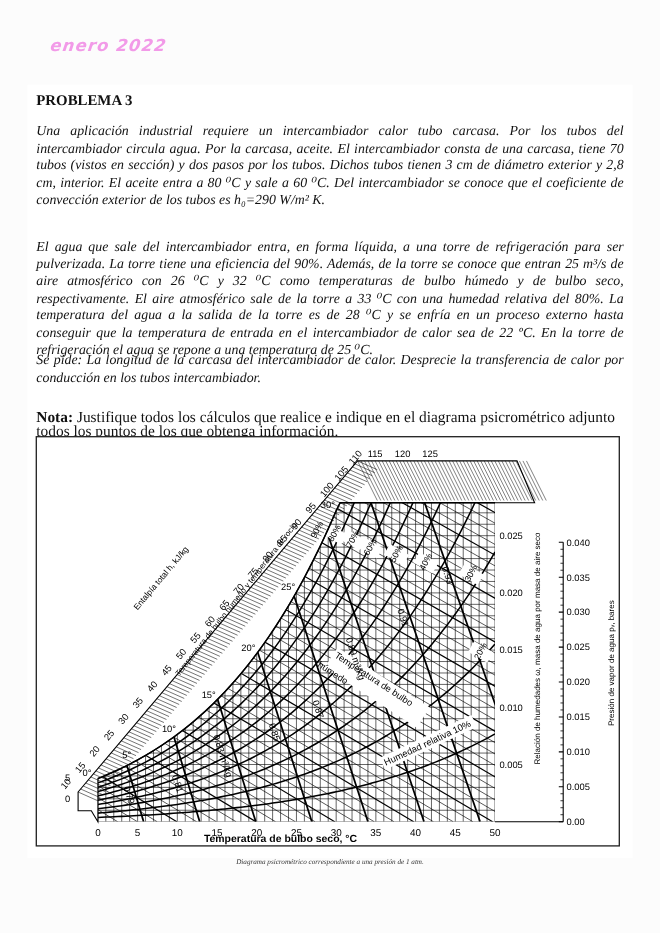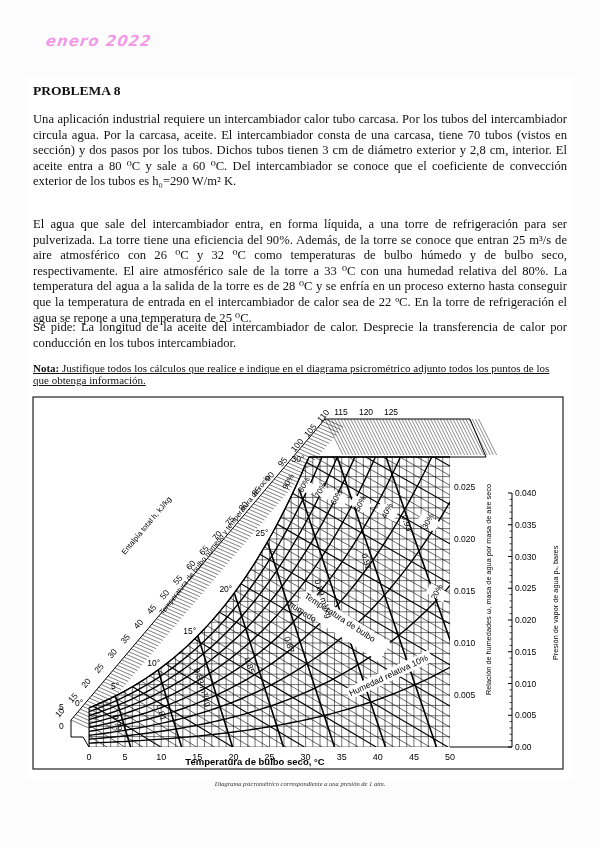--- a/index.html
+++ b/index.html
@@ -25,44 +25,45 @@
     background: #ffffff;
   }
   .title {
     position: absolute; left: 8px; top: 6px;
     font-weight: bold; font-size: 13.5px;
   }
   .para {
     position: absolute; left: 8px; width: 534px;
     font-size: 12.6px; line-height: 15.6px;
     text-align: justify;
+    font-style: italic;
   }
   .p1 { top: 35px; }
   .p2 { top: 140px; }
   .p3 { top: 243px; }
   .note {
-    position: absolute; left: 8px; top: 285px; width: 534px;
-    font-size: 11px; line-height: 12.2px; text-decoration: underline;
+    position: absolute; left: 8px; top: 298px; width: 534px;
+    font-size: 14px; line-height: 12.2px;
   }
   .note b { font-weight: bold; }
   .chart-wrap {
     position: absolute; left: 0; top: 318px;
     width: 550px; height: 386px;
   }
 </style>
 </head>
 <body>
 
 <div class="stamp">enero 2022</div>
 
 <div class="page">
-  <div class="title">PROBLEMA 8</div>
+  <div class="title">PROBLEMA 3</div>
   <div class="para p1">Una aplicación industrial requiere un intercambiador calor tubo carcasa. Por los tubos del intercambiador circula agua. Por la carcasa, aceite. El intercambiador consta de una carcasa, tiene 70 tubos (vistos en sección) y dos pasos por los tubos. Dichos tubos tienen 3 cm de diámetro exterior y 2,8 cm, interior. El aceite entra a 80 ⁰C y sale a 60 ⁰C. Del intercambiador se conoce que el coeficiente de convección exterior de los tubos es h₀=290 W/m² K.</div>
   <div class="para p2">El agua que sale del intercambiador entra, en forma líquida, a una torre de refrigeración para ser pulverizada. La torre tiene una eficiencia del 90%. Además, de la torre se conoce que entran 25 m³/s de aire atmosférico con 26 ⁰C y 32 ⁰C como temperaturas de bulbo húmedo y de bulbo seco, respectivamente. El aire atmosférico sale de la torre a 33 ⁰C con una humedad relativa del 80%. La temperatura del agua a la salida de la torre es de 28 ⁰C y se enfría en un proceso externo hasta conseguir que la temperatura de entrada en el intercambiador de calor sea de 22 ºC. En la torre de refrigeración el agua se repone a una temperatura de 25 ⁰C.</div>
-  <div class="para p3">Se pide: La longitud de la aceite del intercambiador de calor. Desprecie la transferencia de calor por conducción en los tubos intercambiador.</div>
+  <div class="para p3">Se pide: La longitud de la carcasa del intercambiador de calor. Desprecie la transferencia de calor por conducción en los tubos intercambiador.</div>
   <div class="note"><b>Nota:</b><span> Justifique todos los cálculos que realice e indique en el diagrama psicrométrico adjunto todos los puntos de los que obtenga información.</span></div>
 
   <div class="chart-wrap">
     <svg id="chart-svg" width="550" height="386" viewBox="0 0 550 386" xmlns="http://www.w3.org/2000/svg" font-family="Liberation Sans, DejaVu Sans, sans-serif">
       <rect x="8" y="2" width="530" height="372" fill="#fff" stroke="#222" stroke-width="1.2"></rect>
       <g id="g-grid" clip-path="url(#satclip)">
           <line x1="64" y1="62" x2="64" y2="352" stroke="#000" stroke-width="0.55"></line>
           <line x1="71.22" y1="62" x2="71.22" y2="352" stroke="#000" stroke-width="0.55"></line>
           <line x1="78.44" y1="62" x2="78.44" y2="352" stroke="#000" stroke-width="0.55"></line>
           <line x1="85.66" y1="62" x2="85.66" y2="352" stroke="#000" stroke-width="0.55"></line>

